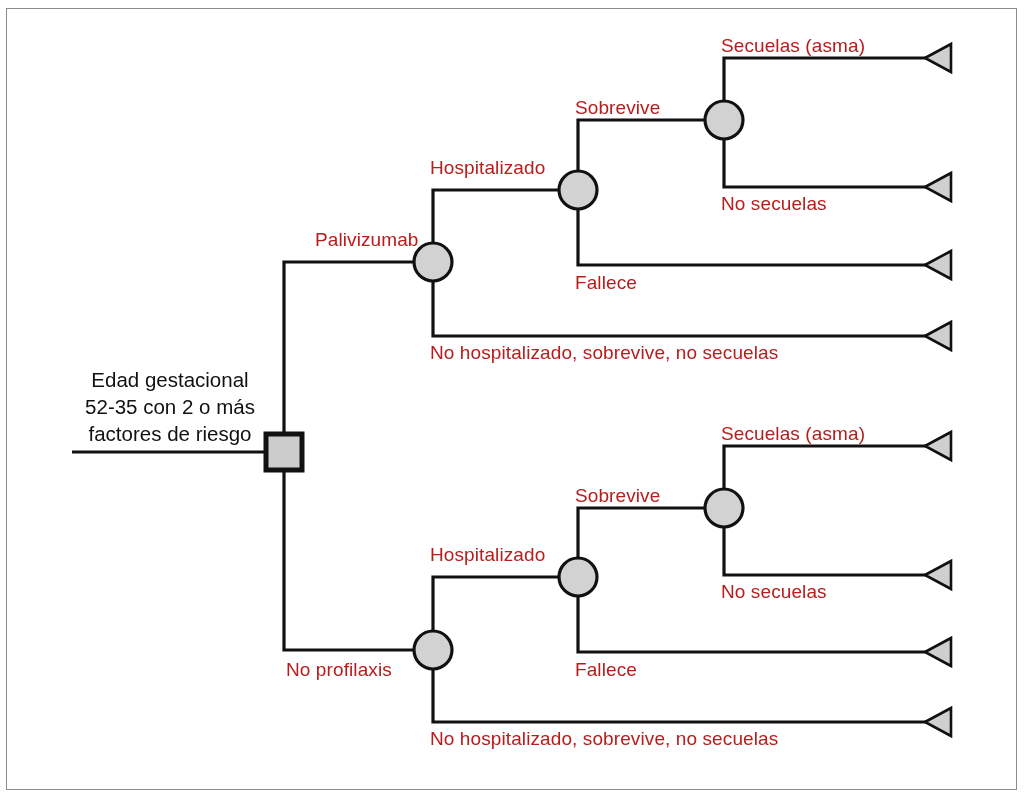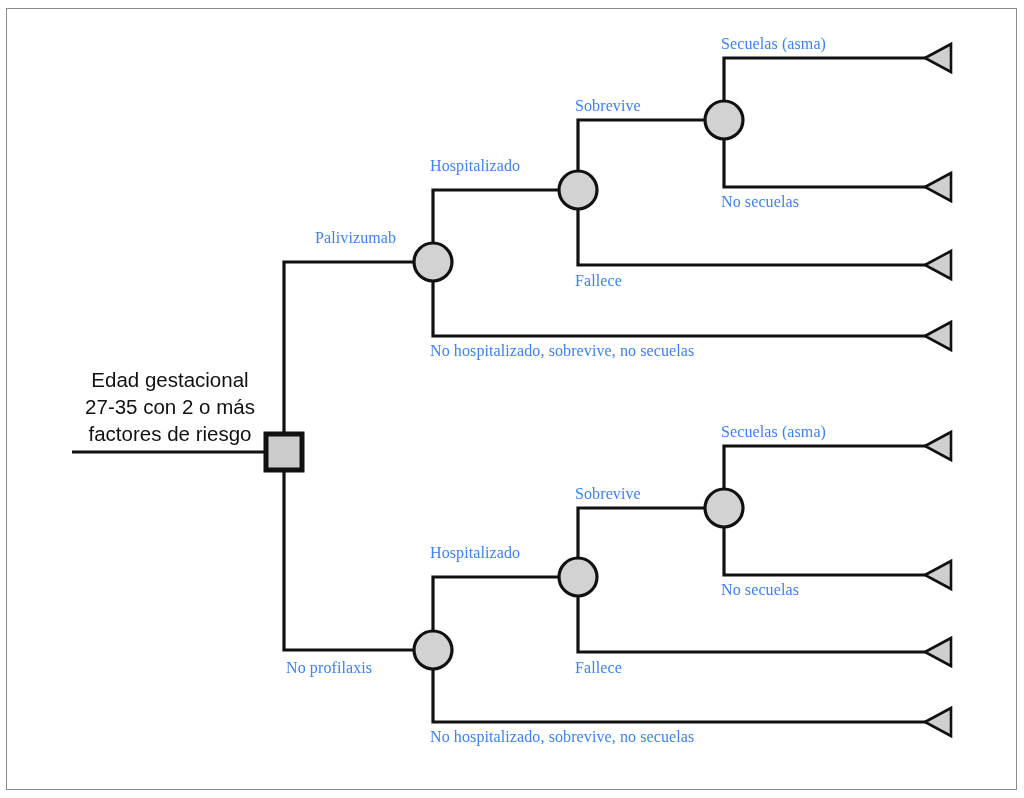--- a/index.html
+++ b/index.html
@@ -52,23 +52,23 @@
     stroke-width: 5;
   }
   .terminal-tri {
     fill: #cfcfcf;
     stroke: #111111;
     stroke-width: 2.6;
     stroke-linejoin: miter;
   }
   .lbl {
     position: absolute;
-    font-family: Liberation Serif, serif;
-    font-size: 16px;
-    color: #3b82f6;
+    font-family: Liberation Sans, sans-serif;
+    font-size: 19px;
+    color: #b91c1c;
     white-space: nowrap;
     line-height: 1.28;
     letter-spacing: 0.1px;
   }
   .root-label {
     position: absolute;
     font-family: "Liberation Sans", sans-serif;
     font-size: 20.5px;
     color: #111111;
     text-align: center;
@@ -125,21 +125,21 @@
 
     <circle class="node-circle" cx="433" cy="650" r="19"></circle>
     <circle class="node-circle" cx="578" cy="577" r="19"></circle>
     <circle class="node-circle" cx="724" cy="508" r="19"></circle>
 
     <rect class="node-square" x="266" y="434" width="36" height="36"></rect>
 
   </svg>
 
   <div class="root-label" style="left:58px; top:366px; width:224px;">Edad gestacional
-27-35 con 2 o más
+52-35 con 2 o más
 factores de riesgo</div>
 
   <div class="lbl" style="left:286px; top:228px;margin-left:29px;">Palivizumab</div>
 
   <div class="lbl" style="left:430px; top:156px;">Hospitalizado</div>
 
   <div class="lbl" style="left:430px; top:341px;">No hospitalizado, sobrevive, no secuelas</div>
 
   <div class="lbl" style="left:575px; top:96px;">Sobrevive</div>
 

